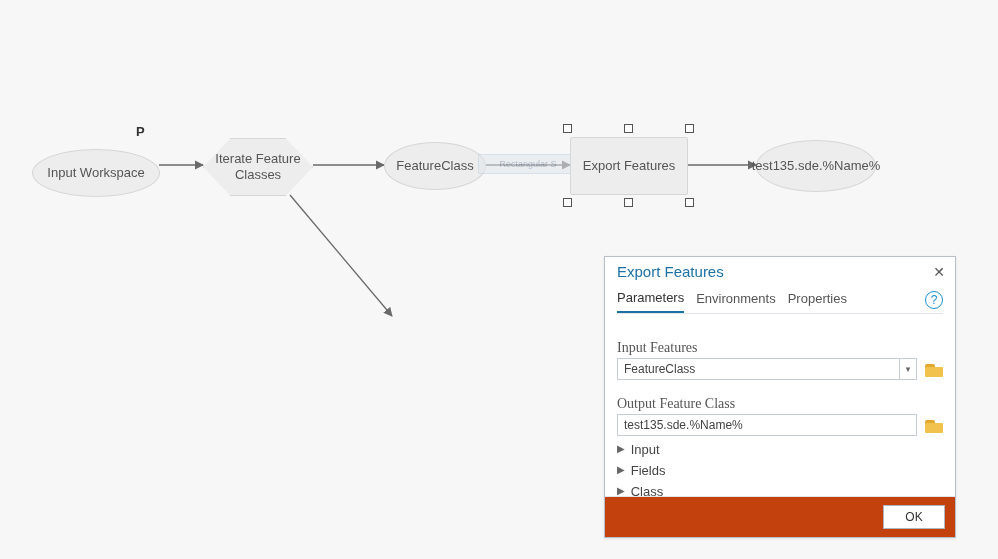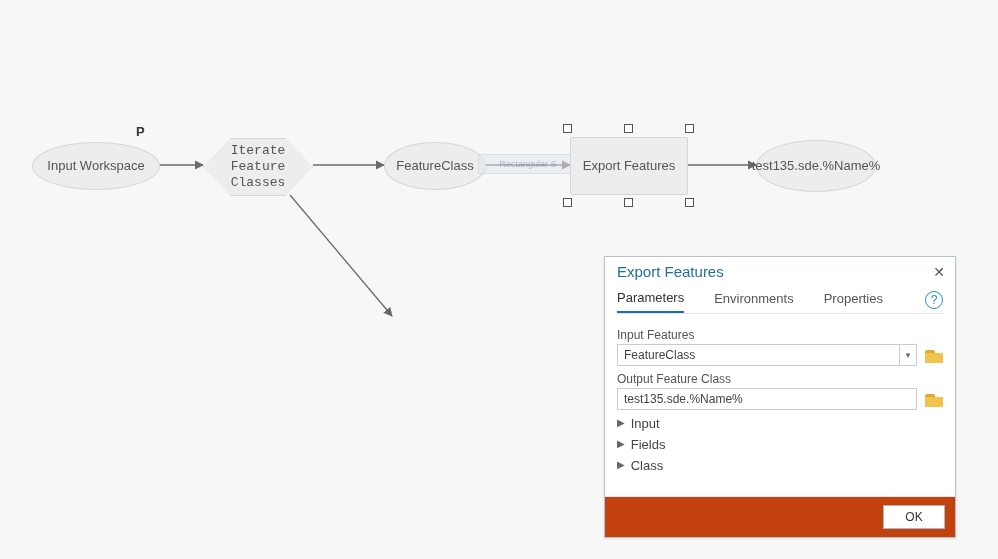--- a/index.html
+++ b/index.html
@@ -32,21 +32,20 @@
   }
   .ellipse {
     border-radius: 50% / 50%;
     background: #ededed;
     border: 1px solid #d6d6d6;
   }
   .hexagon {
     background: #ededed;
     border: 1px solid #d6d6d6;
     clip-path: polygon(25% 0%, 75% 0%, 100% 50%, 75% 100%, 25% 100%, 0% 50%);
-    font-family: Liberation Mono, monospace;
   }
   .rect {
     background: #ededed;
     border: 1px solid #d6d6d6;
     border-radius: 2px;
   }
   .ghost-rect {
     position: absolute;
     background: #e2e7ec;
     border: 1px solid #bfd0e0;
@@ -107,21 +106,21 @@
   }
   .dialog-header .close {
     color: #555;
     font-size: 14px;
     line-height: 1;
     cursor: pointer;
   }
   .dialog-tabs {
     display: flex;
     align-items: center;
-    gap: 30px;
+    gap: 12px;
     padding: 2px 12px 0 12px;
     font-size: 13px;
     color: #555;
     position: relative;
   }
   .dialog-tabs .tab {
     padding: 4px 0 6px 0;
     cursor: pointer;
   }
   .dialog-tabs .tab.active {
@@ -145,23 +144,24 @@
     height: 1px;
     background: #e2e6ea;
     margin: 0 12px;
   }
   .dialog-body {
     padding: 10px 12px 6px 12px;
     flex: 1;
     overflow: auto;
   }
   .field-label {
-    font-size: 12px;
+    font-size: 14px;
     color: #555;
-    margin-top: 4px;
+    margin-top: 16px;
+    font-family: Liberation Serif, serif;
   }
   .field-row {
     display: flex;
     align-items: center;
     gap: 8px;
     margin: 2px 0 6px 0;
   }
   .field-input {
     flex: 1;
     height: 22px;
@@ -258,21 +258,21 @@
 
     <line x1="313" y1="165" x2="384" y2="165" stroke="#6a6a6a" stroke-width="1.3" marker-end="url(#ah)"></line>
 
     <line x1="290" y1="195" x2="392" y2="316" stroke="#6a6a6a" stroke-width="1.3" marker-end="url(#ah)"></line>
 
     <line x1="485" y1="165" x2="570" y2="165" stroke="#6a6a6a" stroke-width="1.3" marker-end="url(#ah)"></line>
 
     <line x1="688" y1="165" x2="756" y2="165" stroke="#6a6a6a" stroke-width="1.3" marker-end="url(#ah)"></line>
   </svg>
 
-  <div class="node ellipse" style="left:32px; top:142px; width:128px; height:48px;">Input Workspace</div>
+  <div class="node ellipse" style="left:32px; top:149px; width:128px; height:48px;">Input Workspace</div>
 
   <div class="p-badge" style="left:136px; top:124px;">P</div>
 
   <div class="node hexagon" style="left:203px; top:138px; width:110px; height:58px;">Iterate Feature Classes</div>
 
   <div class="node ellipse" style="left:384px; top:142px; width:102px; height:48px;">FeatureClass</div>
 
   <div class="ghost-rect" style="left:478px; top:154px; width:98px; height:18px;">Rectangular S</div>
 
   <div class="node rect" style="left:570px; top:137px; width:118px; height:58px;">Export Features</div>

